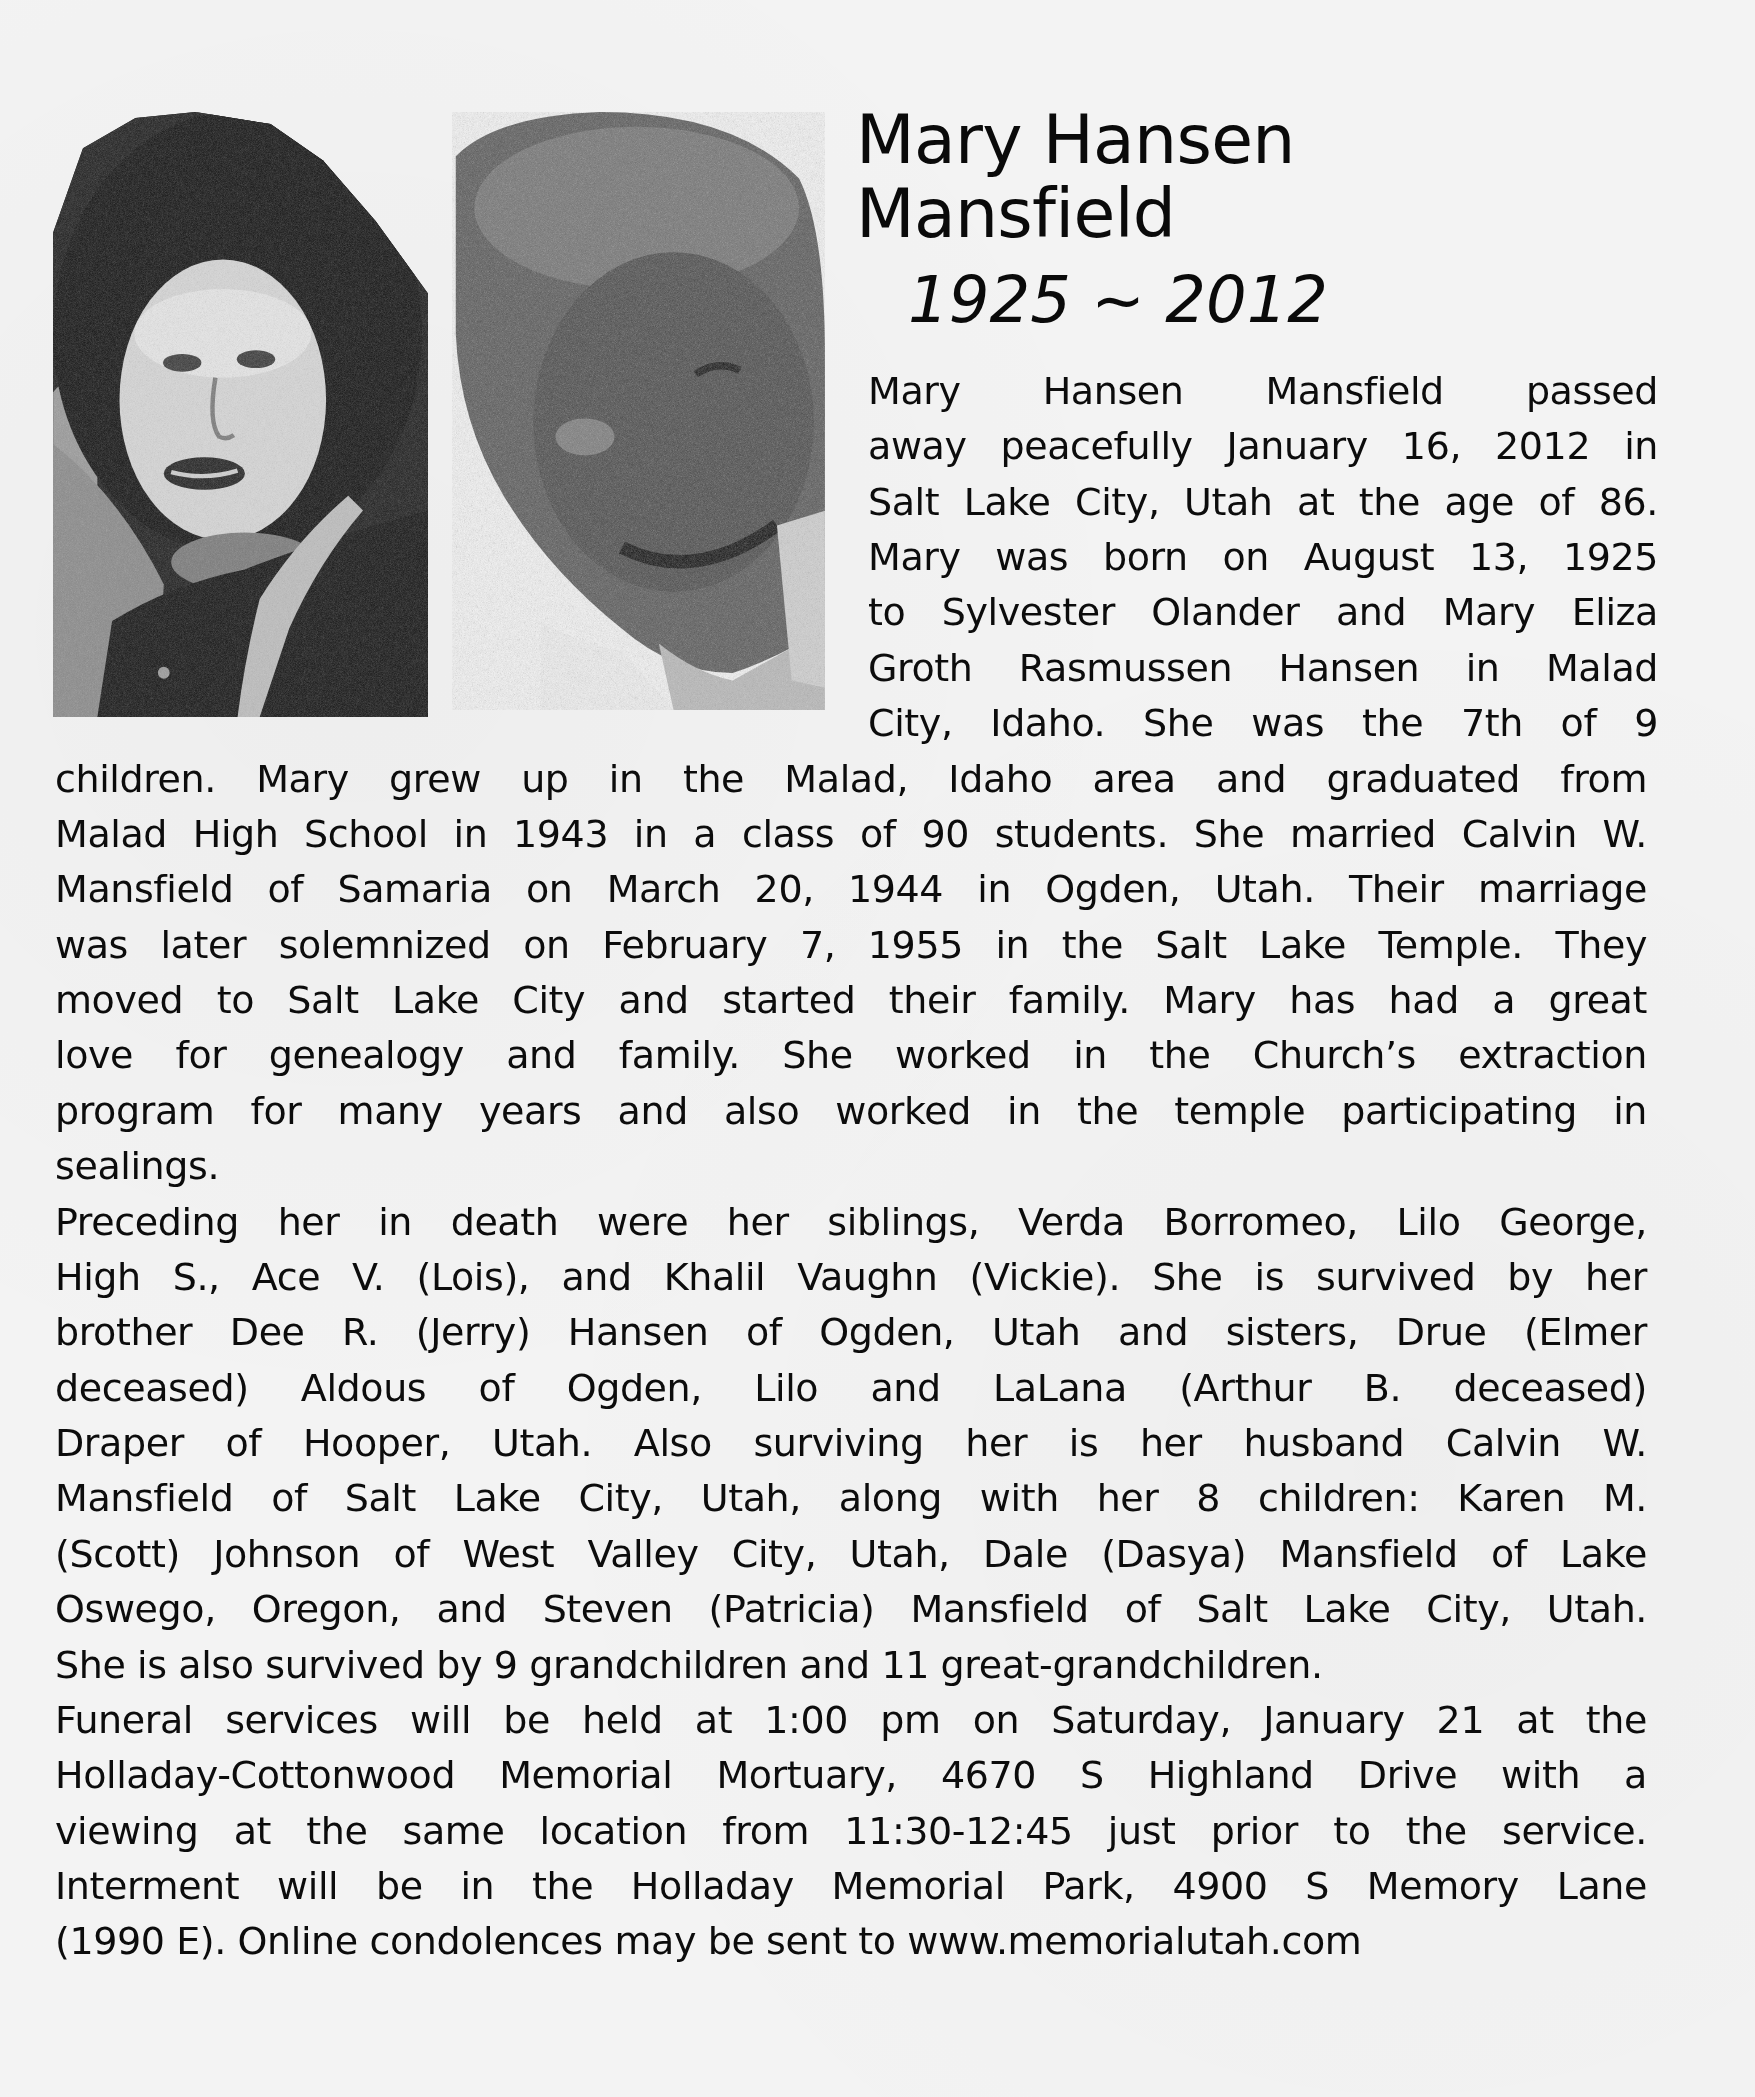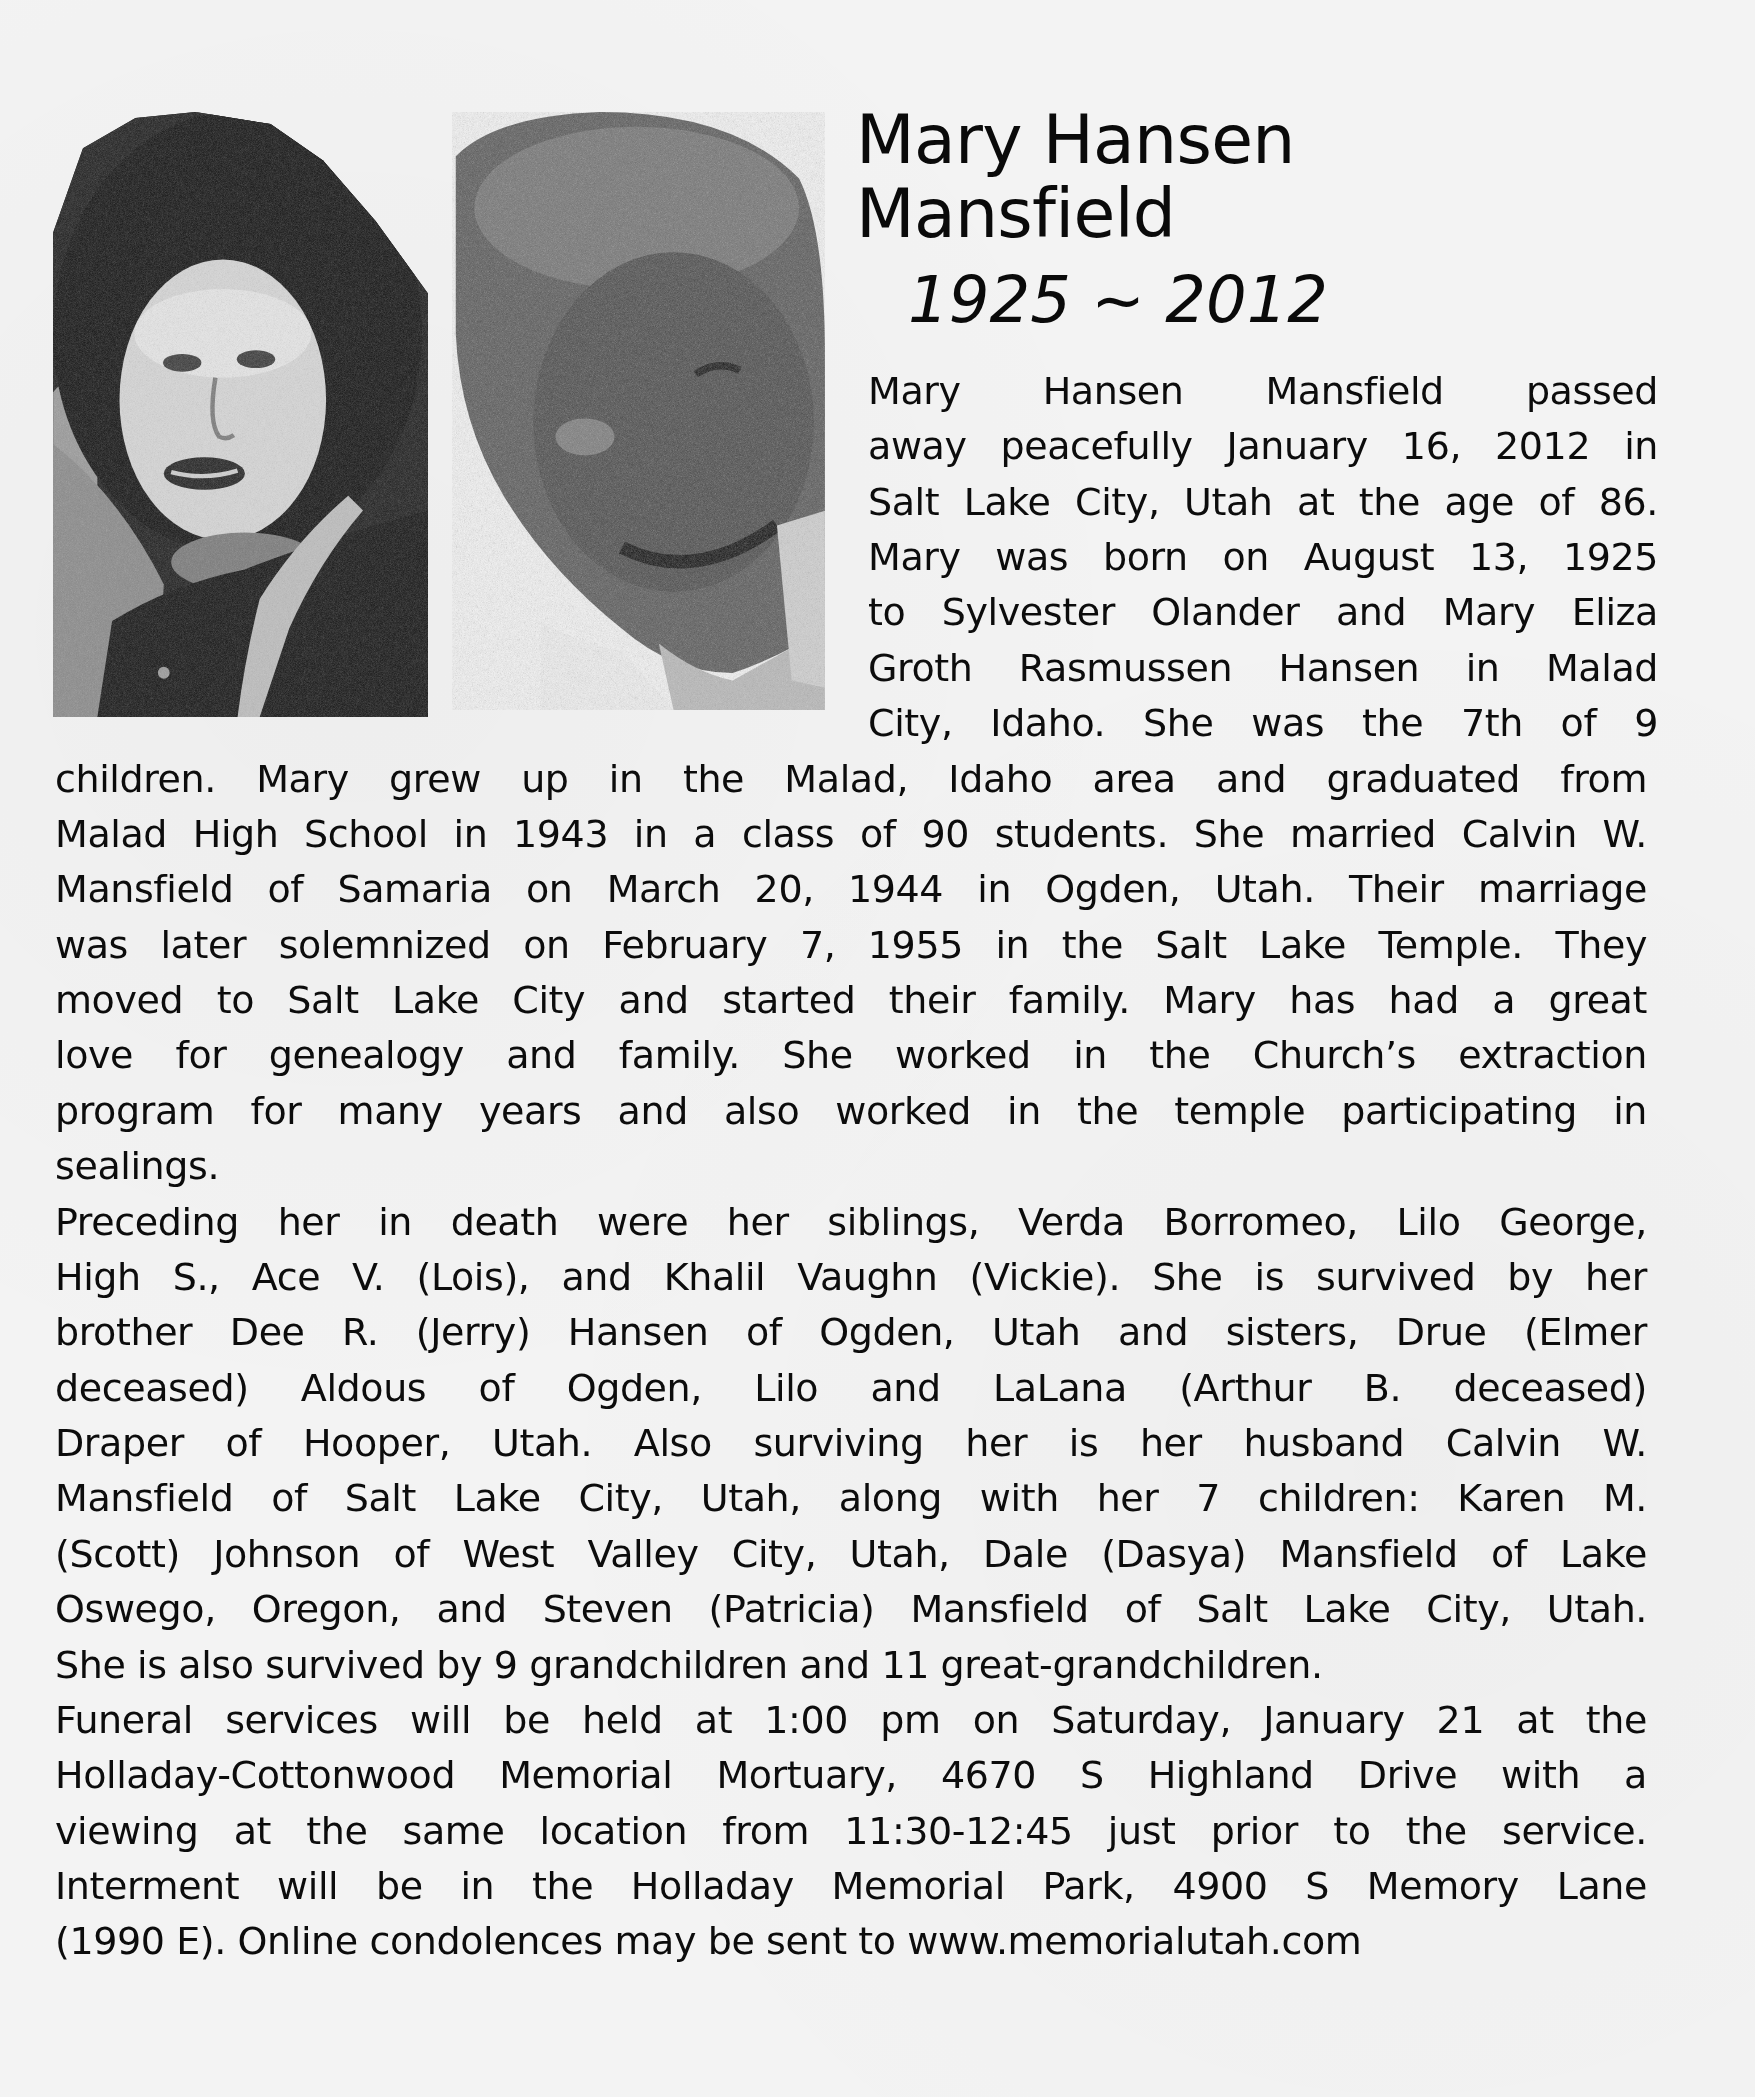--- a/index.html
+++ b/index.html
@@ -189,21 +189,21 @@
     <p class="line full" style="top:918px;">was later solemnized on February 7, 1955 in the Salt Lake Temple. They</p>
     <p class="line full" style="top:973px;">moved to Salt Lake City and started their family. Mary has had a great</p>
     <p class="line full" style="top:1028px;">love for genealogy and family. She worked in the Church’s extraction</p>
     <p class="line full" style="top:1084px;">program for many years and also worked in the temple participating in</p>
     <p class="line full last" style="top:1139px;">sealings.</p>
     <p class="line full" style="top:1195px;">Preceding her in death were her siblings, Verda Borromeo, Lilo George,</p>
     <p class="line full" style="top:1250px;">High S., Ace V. (Lois), and Khalil Vaughn (Vickie). She is survived by her</p>
     <p class="line full" style="top:1305px;">brother Dee R. (Jerry) Hansen of Ogden, Utah and sisters, Drue (Elmer</p>
     <p class="line full" style="top:1361px;">deceased) Aldous of Ogden, Lilo and LaLana (Arthur B. deceased)</p>
     <p class="line full" style="top:1416px;">Draper of Hooper, Utah. Also surviving her is her husband Calvin W.</p>
-    <p class="line full" style="top:1471px;">Mansfield of Salt Lake City, Utah, along with her 7 children: Karen M.</p>
+    <p class="line full" style="top:1471px;">Mansfield of Salt Lake City, Utah, along with her 8 children: Karen M.</p>
     <p class="line full" style="top:1527px;">(Scott) Johnson of West Valley City, Utah, Dale (Dasya) Mansfield of Lake</p>
     <p class="line full" style="top:1582px;">Oswego, Oregon, and Steven (Patricia) Mansfield of Salt Lake City, Utah.</p>
     <p class="line full last" style="top:1638px;">She is also survived by 9 grandchildren and 11 great-grandchildren.</p>
     <p class="line full" style="top:1693px;">Funeral services will be held at 1:00 pm on Saturday, January 21 at the</p>
     <p class="line full" style="top:1748px;">Holladay-Cottonwood Memorial Mortuary, 4670 S Highland Drive with a</p>
     <p class="line full" style="top:1804px;">viewing at the same location from 11:30-12:45 just prior to the service.</p>
     <p class="line full" style="top:1859px;">Interment will be in the Holladay Memorial Park, 4900 S Memory Lane</p>
     <p class="line full last" style="top:1914px;">(1990 E). Online condolences may be sent to www.memorialutah.com</p>
   </div>
 </div>

